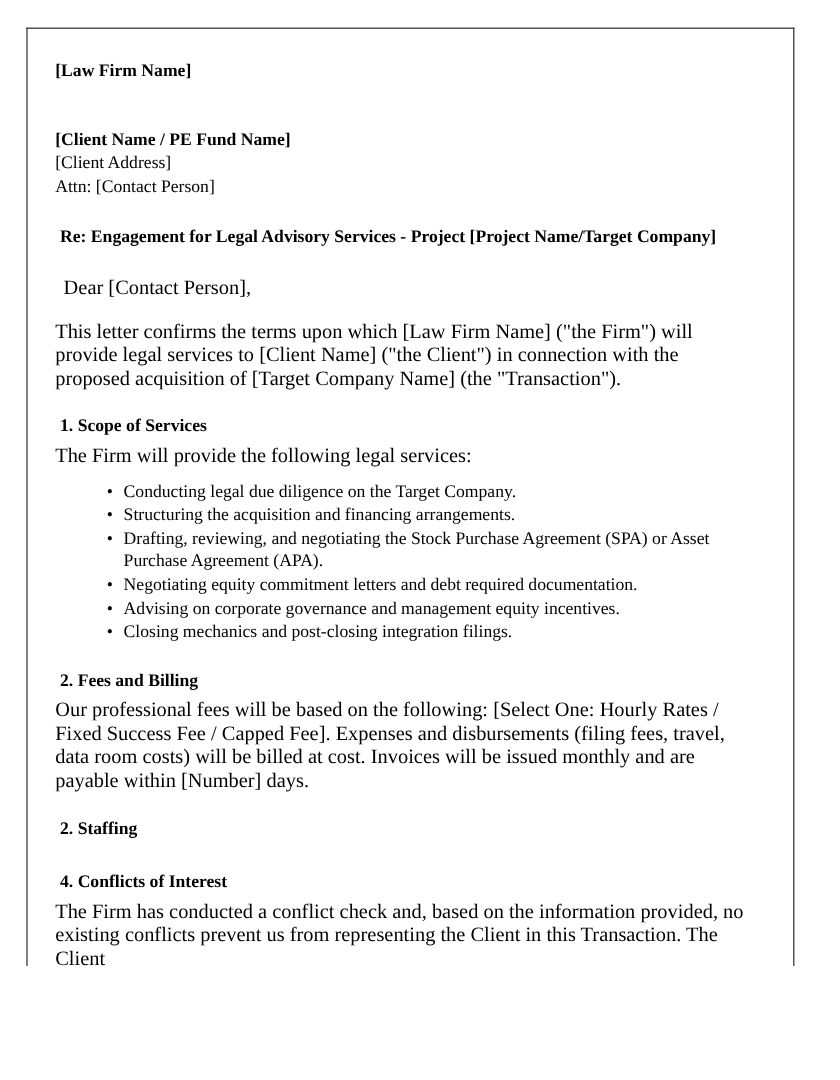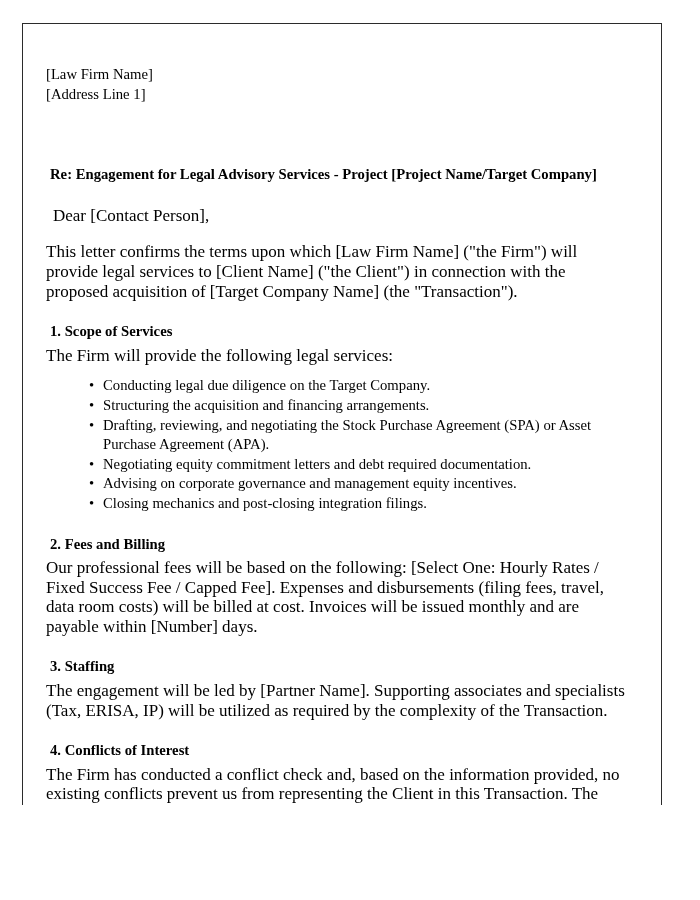--- a/index.html
+++ b/index.html
@@ -43,22 +43,21 @@
   .block {
     font-size: 14.7px;
     line-height: 19.6px;
     margin: 0;
   }
   .line {
     display: block;
     white-space: pre-wrap;
   }
   .bold {
-    font-weight: normal;
-    margin-top: 15px;
+    font-weight: bold;
   }
   .gap-lg { height: 19px; }
   .gap-md { height: 17px; }
 
   .para {
     font-size: 17px;
     line-height: 19.6px;
     margin: 0;
     text-align: left;
   }
@@ -97,28 +96,32 @@
   }
 </style>
 </head>
 <body>
 
 <div id="page-frame">
   <div id="page-body">
 
     <div class="block">
       <span class="line bold">[Law Firm Name]</span>
-      <span class="line">[Address Line 1]</span>
     </div>
 
     <div class="gap-lg"></div>
 
 
     <div class="gap-lg"></div>
 
+    <div class="block">
+      <span class="line bold">[Client Name / PE Fund Name]</span>
+      <span class="line">[Client Address]</span>
+      <span class="line">Attn: [Contact Person]</span>
+    </div>
 
     <div class="gap-lg"></div>
 
     <div class="heading">Re: Engagement for Legal Advisory Services - Project [Project Name/Target Company]</div>
 
     <div class="gap-md"></div>
 
     <div class="para salutation">Dear [Contact Person],</div>
 
     <div class="gap-md"></div>
@@ -143,22 +146,21 @@
     <div class="gap-md"></div>
 
     <div>
       <div class="heading">2. Fees and Billing</div>
       <div class="para">Our professional fees will be based on the following: [Select One: Hourly Rates / Fixed Success Fee / Capped Fee]. Expenses and disbursements (filing fees, travel, data room costs) will be billed at cost. Invoices will be issued monthly and are payable within [Number] days.</div>
     </div>
 
     <div class="gap-md"></div>
 
     <div>
-      <div class="heading">3. Staffing</div>
-      <div class="para">The engagement will be led by [Partner Name]. Supporting associates and specialists (Tax, ERISA, IP) will be utilized as required by the complexity of the Transaction.</div>
+      <div class="heading">2. Staffing</div>
     </div>
 
     <div class="gap-md"></div>
 
     <div>
       <div class="heading">4. Conflicts of Interest</div>
       <div class="para">The Firm has conducted a conflict check and, based on the information provided, no existing conflicts prevent us from representing the Client in this Transaction. The Client</div>
     </div>
 
   </div>

